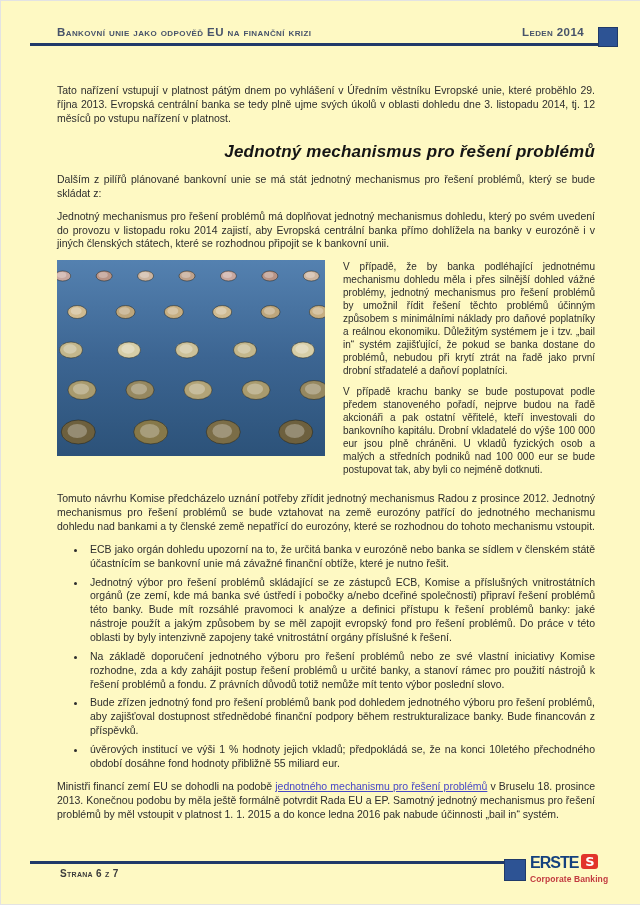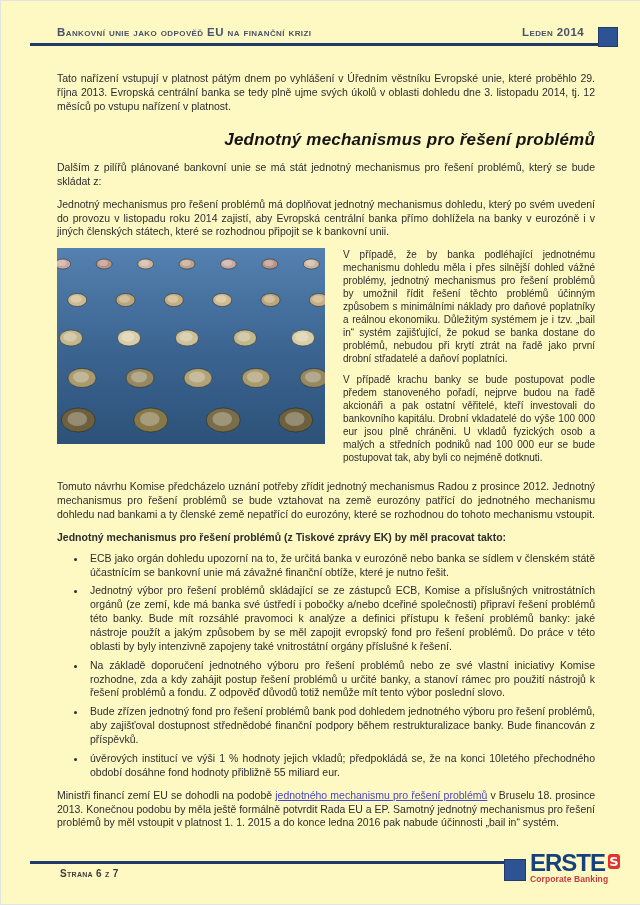--- a/index.html
+++ b/index.html
@@ -11,21 +11,21 @@
   
   .header{position:absolute;top:26px;left:30px;width:588px;}
   .header-row{display:flex;justify-content:space-between;align-items:flex-end;
     padding:0 34px 5px 27px;}
   .smallcaps{font-variant:small-caps;font-weight:bold;color:#47536a;
     font-size:11.5px;letter-spacing:.4px;}
   .header-rule{height:3px;background:#203a69;position:relative;}
   .header-rule .accent-sq{position:absolute;right:0;bottom:-1px;width:20px;height:20px;
     background:#2d5394;border:1px solid #203a69;box-sizing:border-box;}
   
-  .content{position:absolute;top:72px;left:57px;width:538px;
+  .content{position:absolute;top:84px;left:57px;width:538px;
     font-size:10.5px;line-height:1.32;text-align:justify;}
   .content p{margin:0 0 9px 0;}
   h1.sec{font-size:17px;font-weight:bold;font-style:italic;color:#151515;
     margin:15px 0 10px 0;text-align:right;letter-spacing:.2px;}
   ul.blist{margin:2px 0 9px 0;padding-left:30px;}
   ul.blist li{margin:0 0 5px 0;padding-left:3px;text-align:justify;}
   .media{display:flex;gap:18px;margin:2px 0 8px 0;}
   .photo{flex:0 0 268px;width:268px;height:196px;overflow:hidden;}
   .photo svg{display:block;}
   .coltext{flex:1;font-size:10px;line-height:13px;}
@@ -35,21 +35,21 @@
   
   .footer-rule{position:absolute;left:30px;top:861px;width:476px;height:3px;background:#203a69;}
   .footer-sq{position:absolute;left:504px;top:859px;width:22px;height:22px;
     background:#2d5394;border:1px solid #203a69;box-sizing:border-box;}
   .footer-page{position:absolute;left:60px;top:868px;font-variant:small-caps;
     font-weight:bold;font-size:10px;color:#3c3c3c;letter-spacing:.3px;}
   .footer-contact{position:absolute;left:150px;top:868px;width:352px;text-align:center;
     font-variant:small-caps;font-weight:bold;font-size:10px;color:#3c3c3c;letter-spacing:.2px;}
   .brand{position:absolute;left:530px;top:853px;width:90px;}
   .brand-row{display:flex;align-items:flex-start;gap:3px;}
-  .brand-name{font-size:24px;font-weight:bold;color:#15417e;letter-spacing:-1px;line-height:20px;}
+  .brand-name{font-size:16px;font-weight:bold;color:#15417e;letter-spacing:-1px;line-height:20px;}
   .brand-glyph{width:17px;height:15px;background:#e2342b;border-radius:3px;color:#fff;
     font-size:13px;font-weight:bold;line-height:15px;text-align:center;margin-top:1px;
     font-family:"DejaVu Sans", sans-serif;}
   .brand-sub{font-size:8.5px;font-weight:bold;color:#c23a40;margin-top:1px;letter-spacing:.1px;}
 </style>
 </head>
 <body>
 
 <div class="page">
 
@@ -141,26 +141,25 @@
           </svg>
       </div>
       <div class="coltext">
         <p>V případě, že by banka podléhající jednotnému mechanismu dohledu měla i přes silnější dohled vážné problémy, jednotný mechanismus pro řešení problémů by umožnil řídit řešení těchto problémů účinným způsobem s minimálními náklady pro daňové poplatníky a reálnou ekonomiku. Důležitým systémem je i tzv. „bail in“ systém zajišťující, že pokud se banka dostane do problémů, nebudou při krytí ztrát na řadě jako první drobní střadatelé a daňoví poplatníci.</p>
         <p>V případě krachu banky se bude postupovat podle předem stanoveného pořadí, nejprve budou na řadě akcionáři a pak ostatní věřitelé, kteří investovali do bankovního kapitálu. Drobní vkladatelé do výše 100 000 eur jsou plně chráněni. U vkladů fyzických osob a malých a středních podniků nad 100 000 eur se bude postupovat tak, aby byli co nejméně dotknuti.</p>
       </div>
     </div>
 
     <p>Tomuto návrhu Komise předcházelo uznání potřeby zřídit jednotný mechanismus Radou z prosince 2012. Jednotný mechanismus pro řešení problémů se bude vztahovat na země eurozóny patřící do jednotného mechanismu dohledu nad bankami a ty členské země nepatřící do eurozóny, které se rozhodnou do tohoto mechanismu vstoupit.</p>
 
-    <p class="lead">Jednotný mechanismus pro řešení problémů (z Tiskové zprávy EK) by měl pracovat takto:</p>
 
     <ul class="blist">
       <li>ECB jako orgán dohledu upozorní na to, že určitá banka v eurozóně nebo banka se sídlem v členském státě účastnícím se bankovní unie má závažné finanční obtíže, které je nutno řešit.</li>
       <li>Jednotný výbor pro řešení problémů skládající se ze zástupců ECB, Komise a příslušných vnitrostátních orgánů (ze zemí, kde má banka své ústředí i pobočky a/nebo dceřiné společnosti) připraví řešení problémů této banky. Bude mít rozsáhlé pravomoci k analýze a definici přístupu k řešení problémů banky: jaké nástroje použít a jakým způsobem by se měl zapojit evropský fond pro řešení problémů. Do práce v této oblasti by byly intenzivně zapojeny také vnitrostátní orgány příslušné k řešení.</li>
-      <li>Na základě doporučení jednotného výboru pro řešení problémů nebo ze své vlastní iniciativy Komise rozhodne, zda a kdy zahájit postup řešení problémů u určité banky, a stanoví rámec pro použití nástrojů k řešení problémů a fondu. Z odpověď důvodů totiž nemůže mít tento výbor poslední slovo.</li>
+      <li>Na základě doporučení jednotného výboru pro řešení problémů nebo ze své vlastní iniciativy Komise rozhodne, zda a kdy zahájit postup řešení problémů u určité banky, a stanoví rámec pro použití nástrojů k řešení problémů a fondu. Z právních důvodů totiž nemůže mít tento výbor poslední slovo.</li>
       <li>Bude zřízen jednotný fond pro řešení problémů bank pod dohledem jednotného výboru pro řešení problémů, aby zajišťoval dostupnost střednědobé finanční podpory během restrukturalizace banky. Bude financován z příspěvků.</li>
       <li>úvěrových institucí ve výši 1 % hodnoty jejich vkladů; předpokládá se, že na konci 10letého přechodného období dosáhne fond hodnoty přibližně 55 miliard eur.</li>
     </ul>
 
     <p><span>Ministři financí zemí EU se dohodli na podobě </span><a class="doclink">jednotného mechanismu pro řešení problémů</a><span> v Bruselu 18. prosince 2013. Konečnou podobu by měla ještě formálně potvrdit Rada EU a EP. Samotný jednotný mechanismus pro řešení problémů by měl vstoupit v platnost 1. 1. 2015 a do konce ledna 2016 pak nabude účinnosti „bail in“ systém.</span></p>
   </div>
 
   <div class="footer-rule"></div>
   <div class="footer-sq"></div>
   <div class="footer-page">Strana 6 z 7</div>

